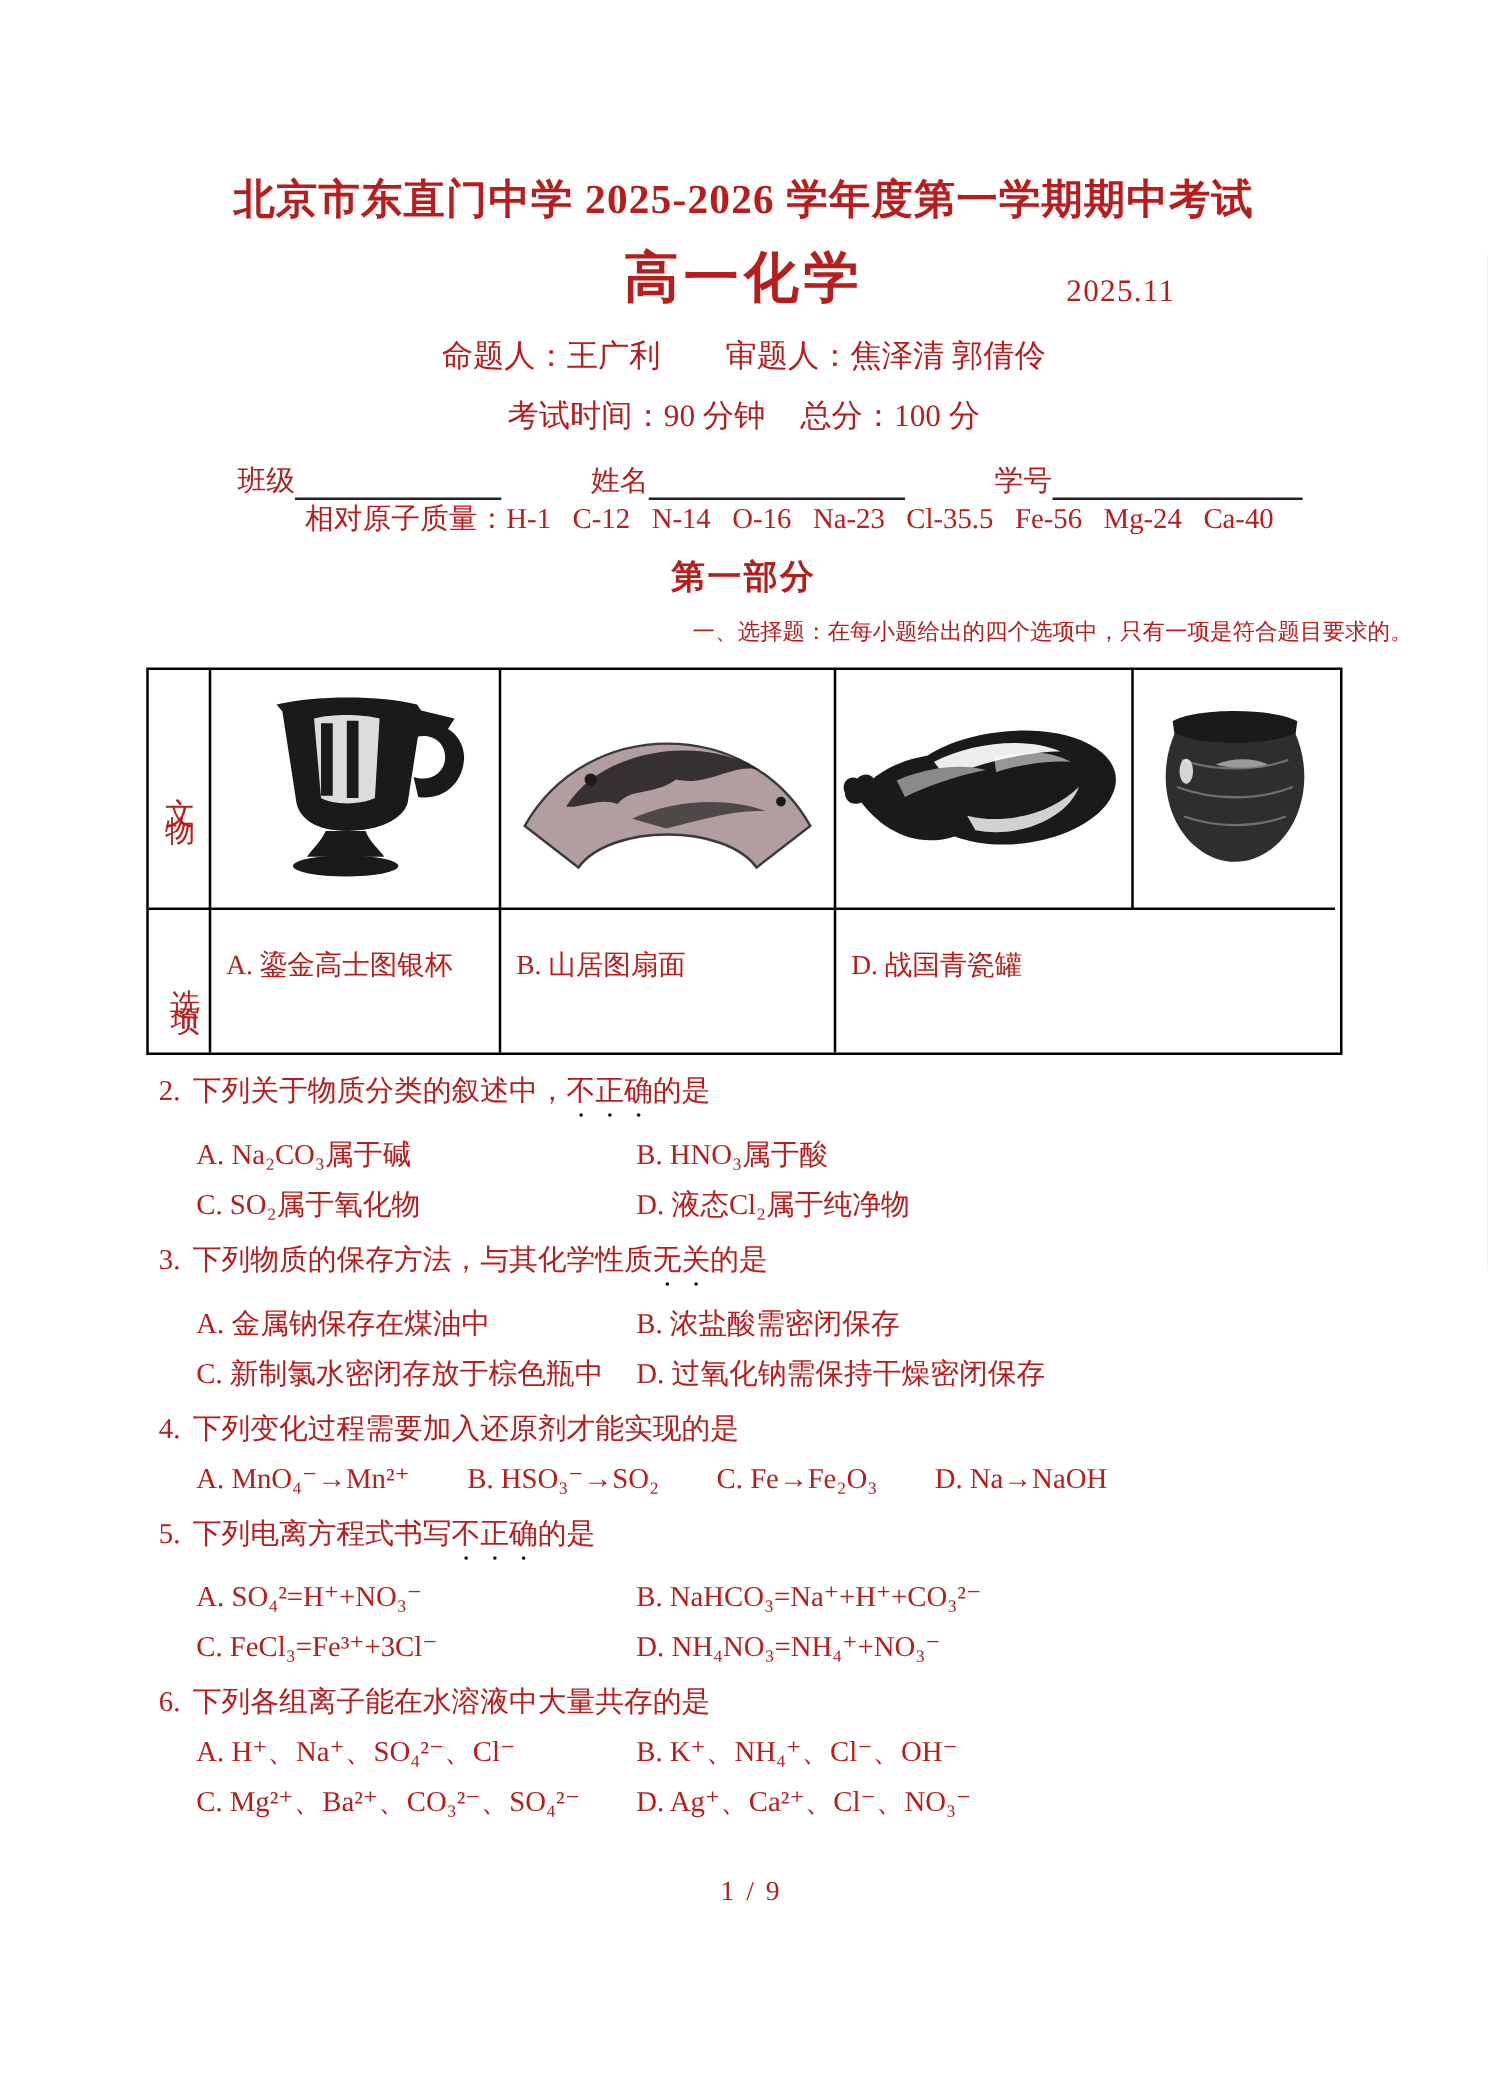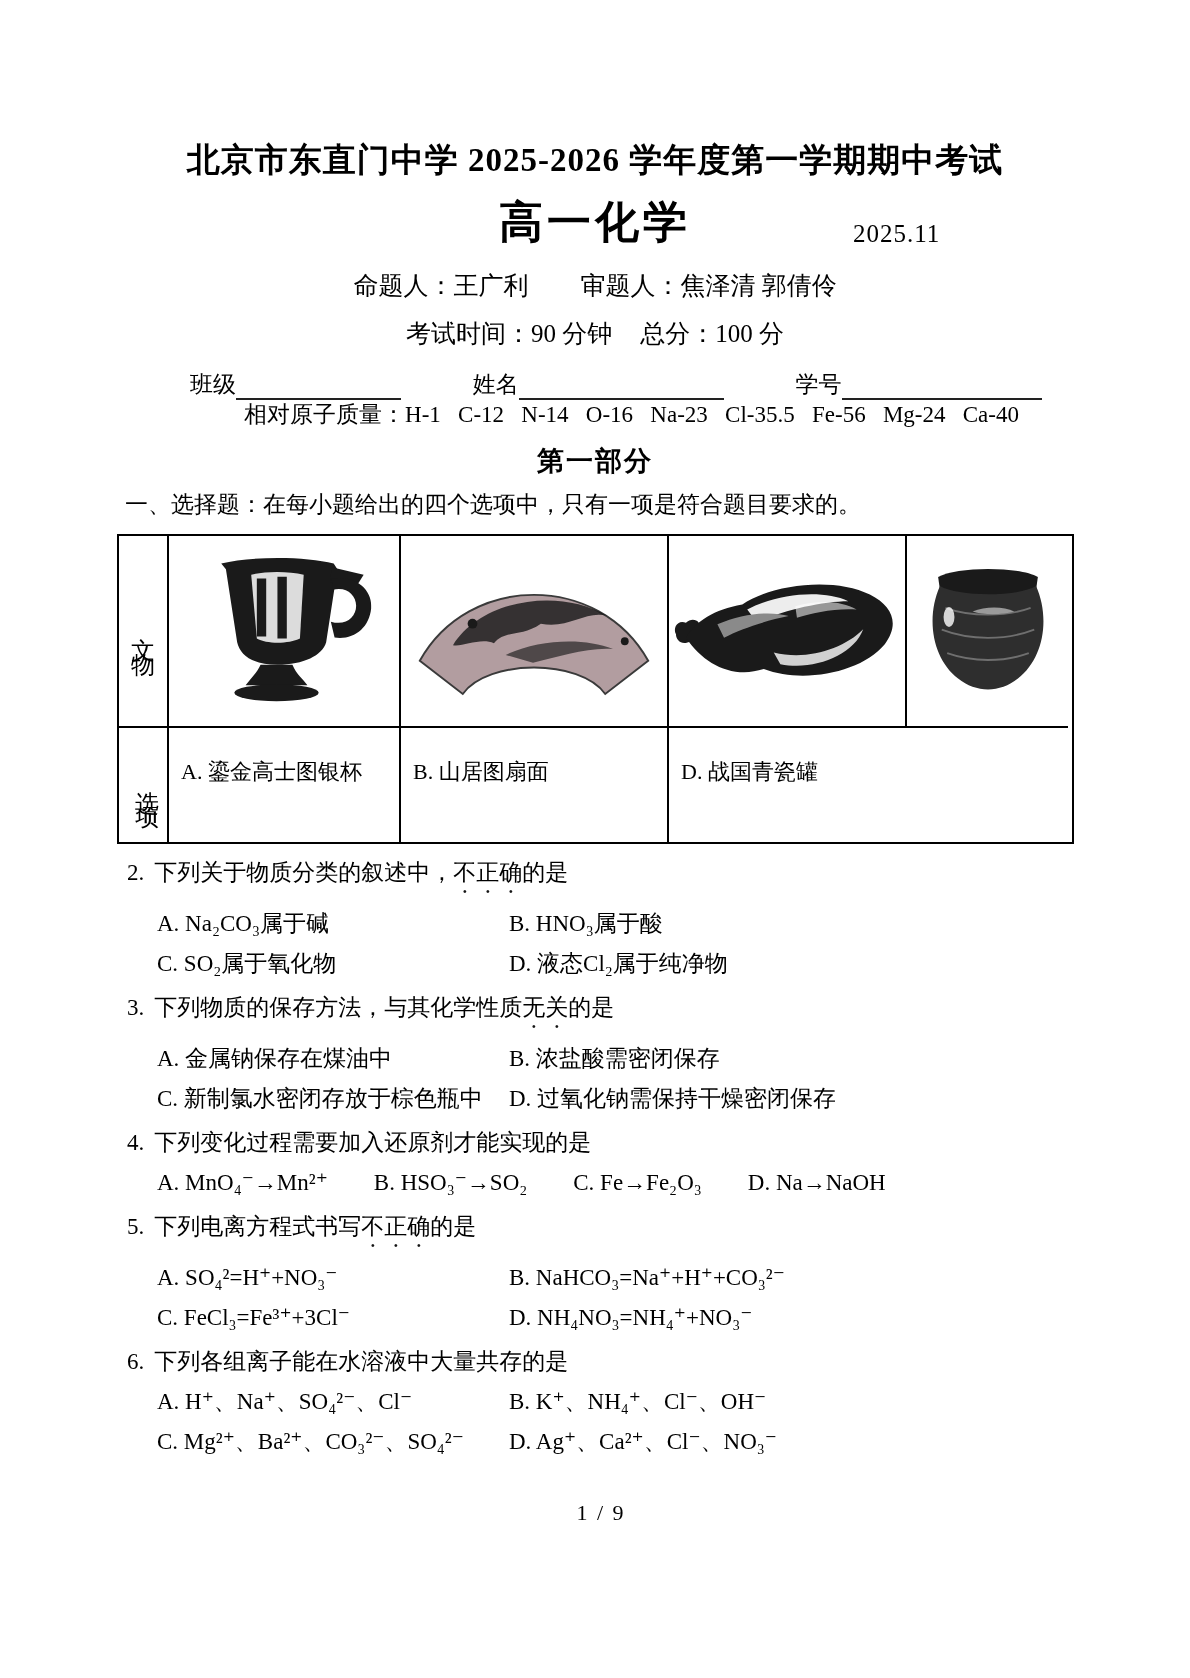--- a/index.html
+++ b/index.html
@@ -2,21 +2,21 @@
 <html><head>
 <meta charset="utf-8">
 <style>
   html,body{margin:0;padding:0;background:#e8e8e8;}
   .page{
     position:relative;
     width:1190px;height:1678px;
     margin:0 auto;
     background:#ffffff;
     font-family:"Liberation Serif","DejaVu Serif",serif;
-    color:#000000;
+    color:#b91c1c;
     box-sizing:border-box;
     padding:140px 60px 0 117px;
     overflow:hidden;
   }
   .center{text-align:center;}
   .school-line{
     font-size:33px;font-weight:bold;letter-spacing:1px;
     line-height:40px;margin-right:57px;
   }
   .subject-row{position:relative;height:58px;margin-top:14px;margin-right:57px;}
@@ -32,21 +32,21 @@
   .fields-row{margin-top:20px;font-size:23px;line-height:30px;white-space:nowrap;}
   .field-group{display:inline-block;}
   .blank{
     display:inline-block;height:24px;vertical-align:bottom;
     border-bottom:2px solid #222;
   }
   .blank.w1{width:165px;} .blank.w2{width:205px;} .blank.w3{width:200px;}
   .fg1{margin-left:73px;} .fg2{margin-left:66px;} .fg3{margin-left:66px;}
   .masses-row{margin-top:0;margin-left:16px;font-size:23px;line-height:30px;white-space:pre;text-align:center;}
   .part-title{margin-top:14px;margin-right:57px;font-size:27px;font-weight:bold;letter-spacing:2px;line-height:34px;text-align:center;}
-  .section-intro{margin-top:12px;margin-left:8px;font-size:23px;line-height:30px;}
+  .section-intro{margin-top:12px;margin-left:8px;font-size:18px;line-height:30px;text-align:right;}
   .qline{margin-top:12px;margin-left:10px;font-size:23px;line-height:30px;}
   .qnum{margin-right:10px;}
   .emph{
     text-emphasis:filled dot #151515;
     -webkit-text-emphasis:filled dot #151515;
     text-emphasis-position:under right;
     -webkit-text-emphasis-position:under right;
   }
   
   .artifact-table{

